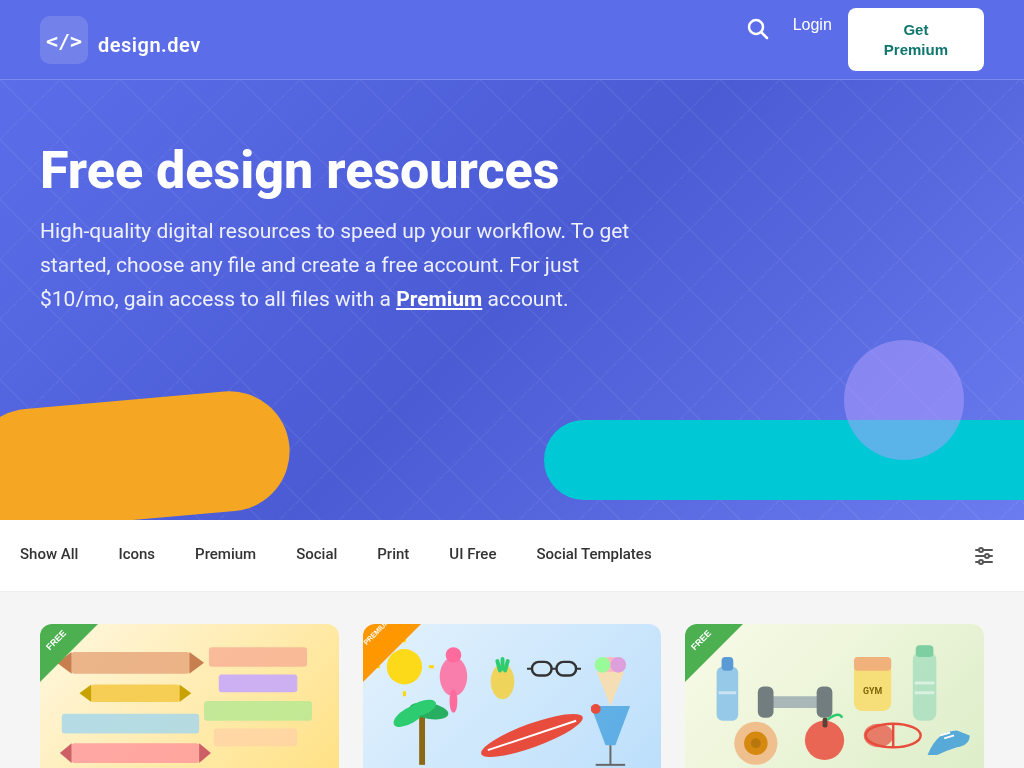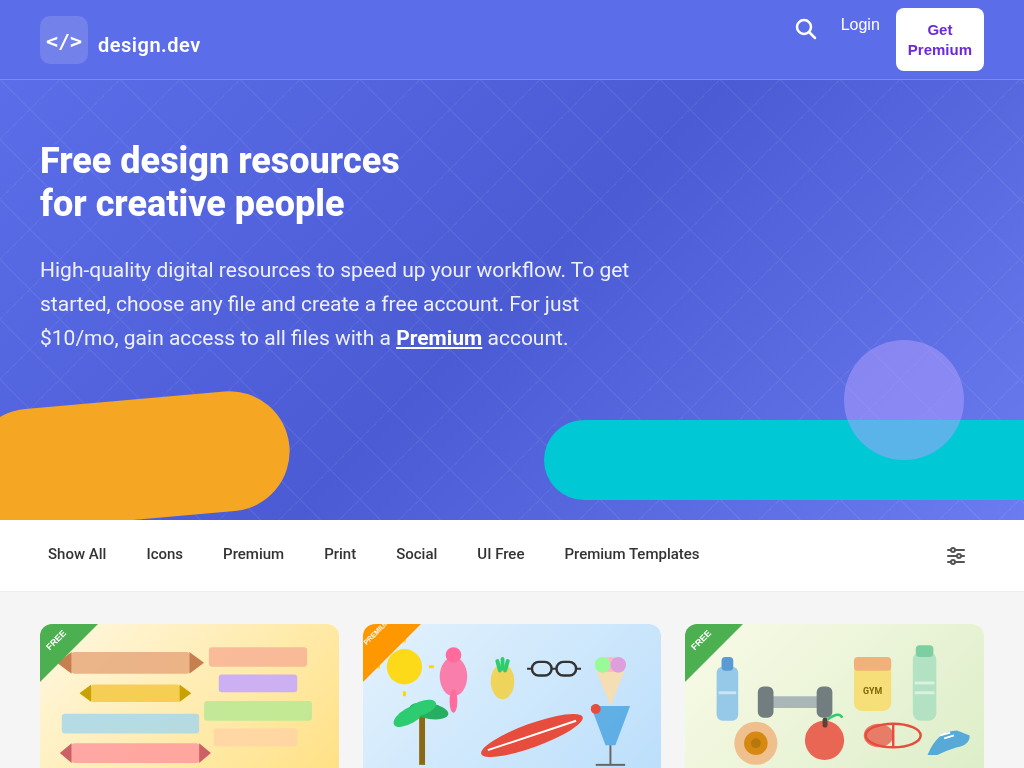--- a/index.html
+++ b/index.html
@@ -49,50 +49,50 @@
       background: none;
       border: none;
       cursor: pointer;
       color: white;
       font-size: 16px;
       font-weight: 500;
       padding: 8px 16px;
     }
     .premium-btn {
       background: white;
-      color: #6d28d9;
+      color: #0f766e;
       border: none;
       cursor: pointer;
       font-size: 15px;
       font-weight: 700;
-      padding: 12px 12px;
+      padding: 12px 36px;
       border-radius: 8px;
       line-height: 1.3;
       text-align: center;
     }
 
     
     .hero {
       background: linear-gradient(135deg, #5b6de8 0%, #4a5bd4 50%, #6b7cf0 100%);
       padding: 60px 40px 0 40px;
       position: relative;
       min-height: 440px;
       overflow: hidden;
     }
     .hero-content {
       position: relative;
       z-index: 2;
       max-width: 700px;
     }
     .hero-title {
-      font-size: 36px;
+      font-size: 52px;
       font-weight: 800;
       color: white;
       line-height: 1.2;
-      margin-bottom: 28px;
+      margin-bottom: 13px;
     }
     .hero-description {
       font-size: 21px;
       color: rgba(255,255,255,0.9);
       line-height: 1.6;
       max-width: 620px;
     }
     .hero-description a {
       color: white;
       font-weight: 700;
@@ -141,21 +141,21 @@
         repeating-linear-gradient(-45deg, white 0, white 1px, transparent 0, transparent 50%);
       background-size: 60px 60px;
       z-index: 0;
     }
 
     
     .filter-bar {
       background: white;
       display: flex;
       align-items: center;
-      padding: 0 48px;
+      padding: 0 20px;
       height: 72px;
       border-bottom: 1px solid #eee;
       gap: 0;
     }
     .filter-item {
       font-size: 15px;
       font-weight: 500;
       color: #333;
       padding: 0 20px;
       height: 72px;
@@ -270,21 +270,20 @@
       <span>Premium</span>
     </button>
   </nav>
 </header>
 
 <section class="hero">
   <div class="hero-pattern"></div>
   <div class="hero-content">
     <h1 class="hero-title">
       <span>Free design resources</span><br>
-      <span>for creative people</span>
     </h1>
     <p class="hero-description">
       <span>High-quality digital resources to speed up your workflow. To get started, choose any file and create a free account. For just $10/mo, gain access to all files with a</span>
       <a href="#">Premium</a>
       <span> account.</span>
     </p>
   </div>
 
   <div class="blob-orange"></div>
   <div class="blob-teal"></div>
@@ -295,30 +294,30 @@
   <a class="filter-item" href="#">
       <span>Show All</span>
     </a>
   <a class="filter-item" href="#">
       <span>Icons</span>
     </a>
   <a class="filter-item" href="#">
       <span>Premium</span>
     </a>
   <a class="filter-item" href="#">
+      <span>Social</span>
+    </a>
+  <a class="filter-item" href="#">
       <span>Print</span>
     </a>
   <a class="filter-item" href="#">
-      <span>Social</span>
-    </a>
-  <a class="filter-item" href="#">
       <span>UI Free</span>
     </a>
   <a class="filter-item" href="#">
-      <span>Premium Templates</span>
+      <span>Social Templates</span>
     </a>
   <button class="filter-settings">
     <svg width="24" height="24" viewBox="0 0 24 24" fill="none" stroke="#555" stroke-width="2" stroke-linecap="round">
       <line x1="4" y1="6" x2="20" y2="6"></line>
       <line x1="4" y1="12" x2="20" y2="12"></line>
       <line x1="4" y1="18" x2="20" y2="18"></line>
       <circle cx="9" cy="6" r="2" fill="white"></circle>
       <circle cx="15" cy="12" r="2" fill="white"></circle>
       <circle cx="9" cy="18" r="2" fill="white"></circle>
     </svg>

